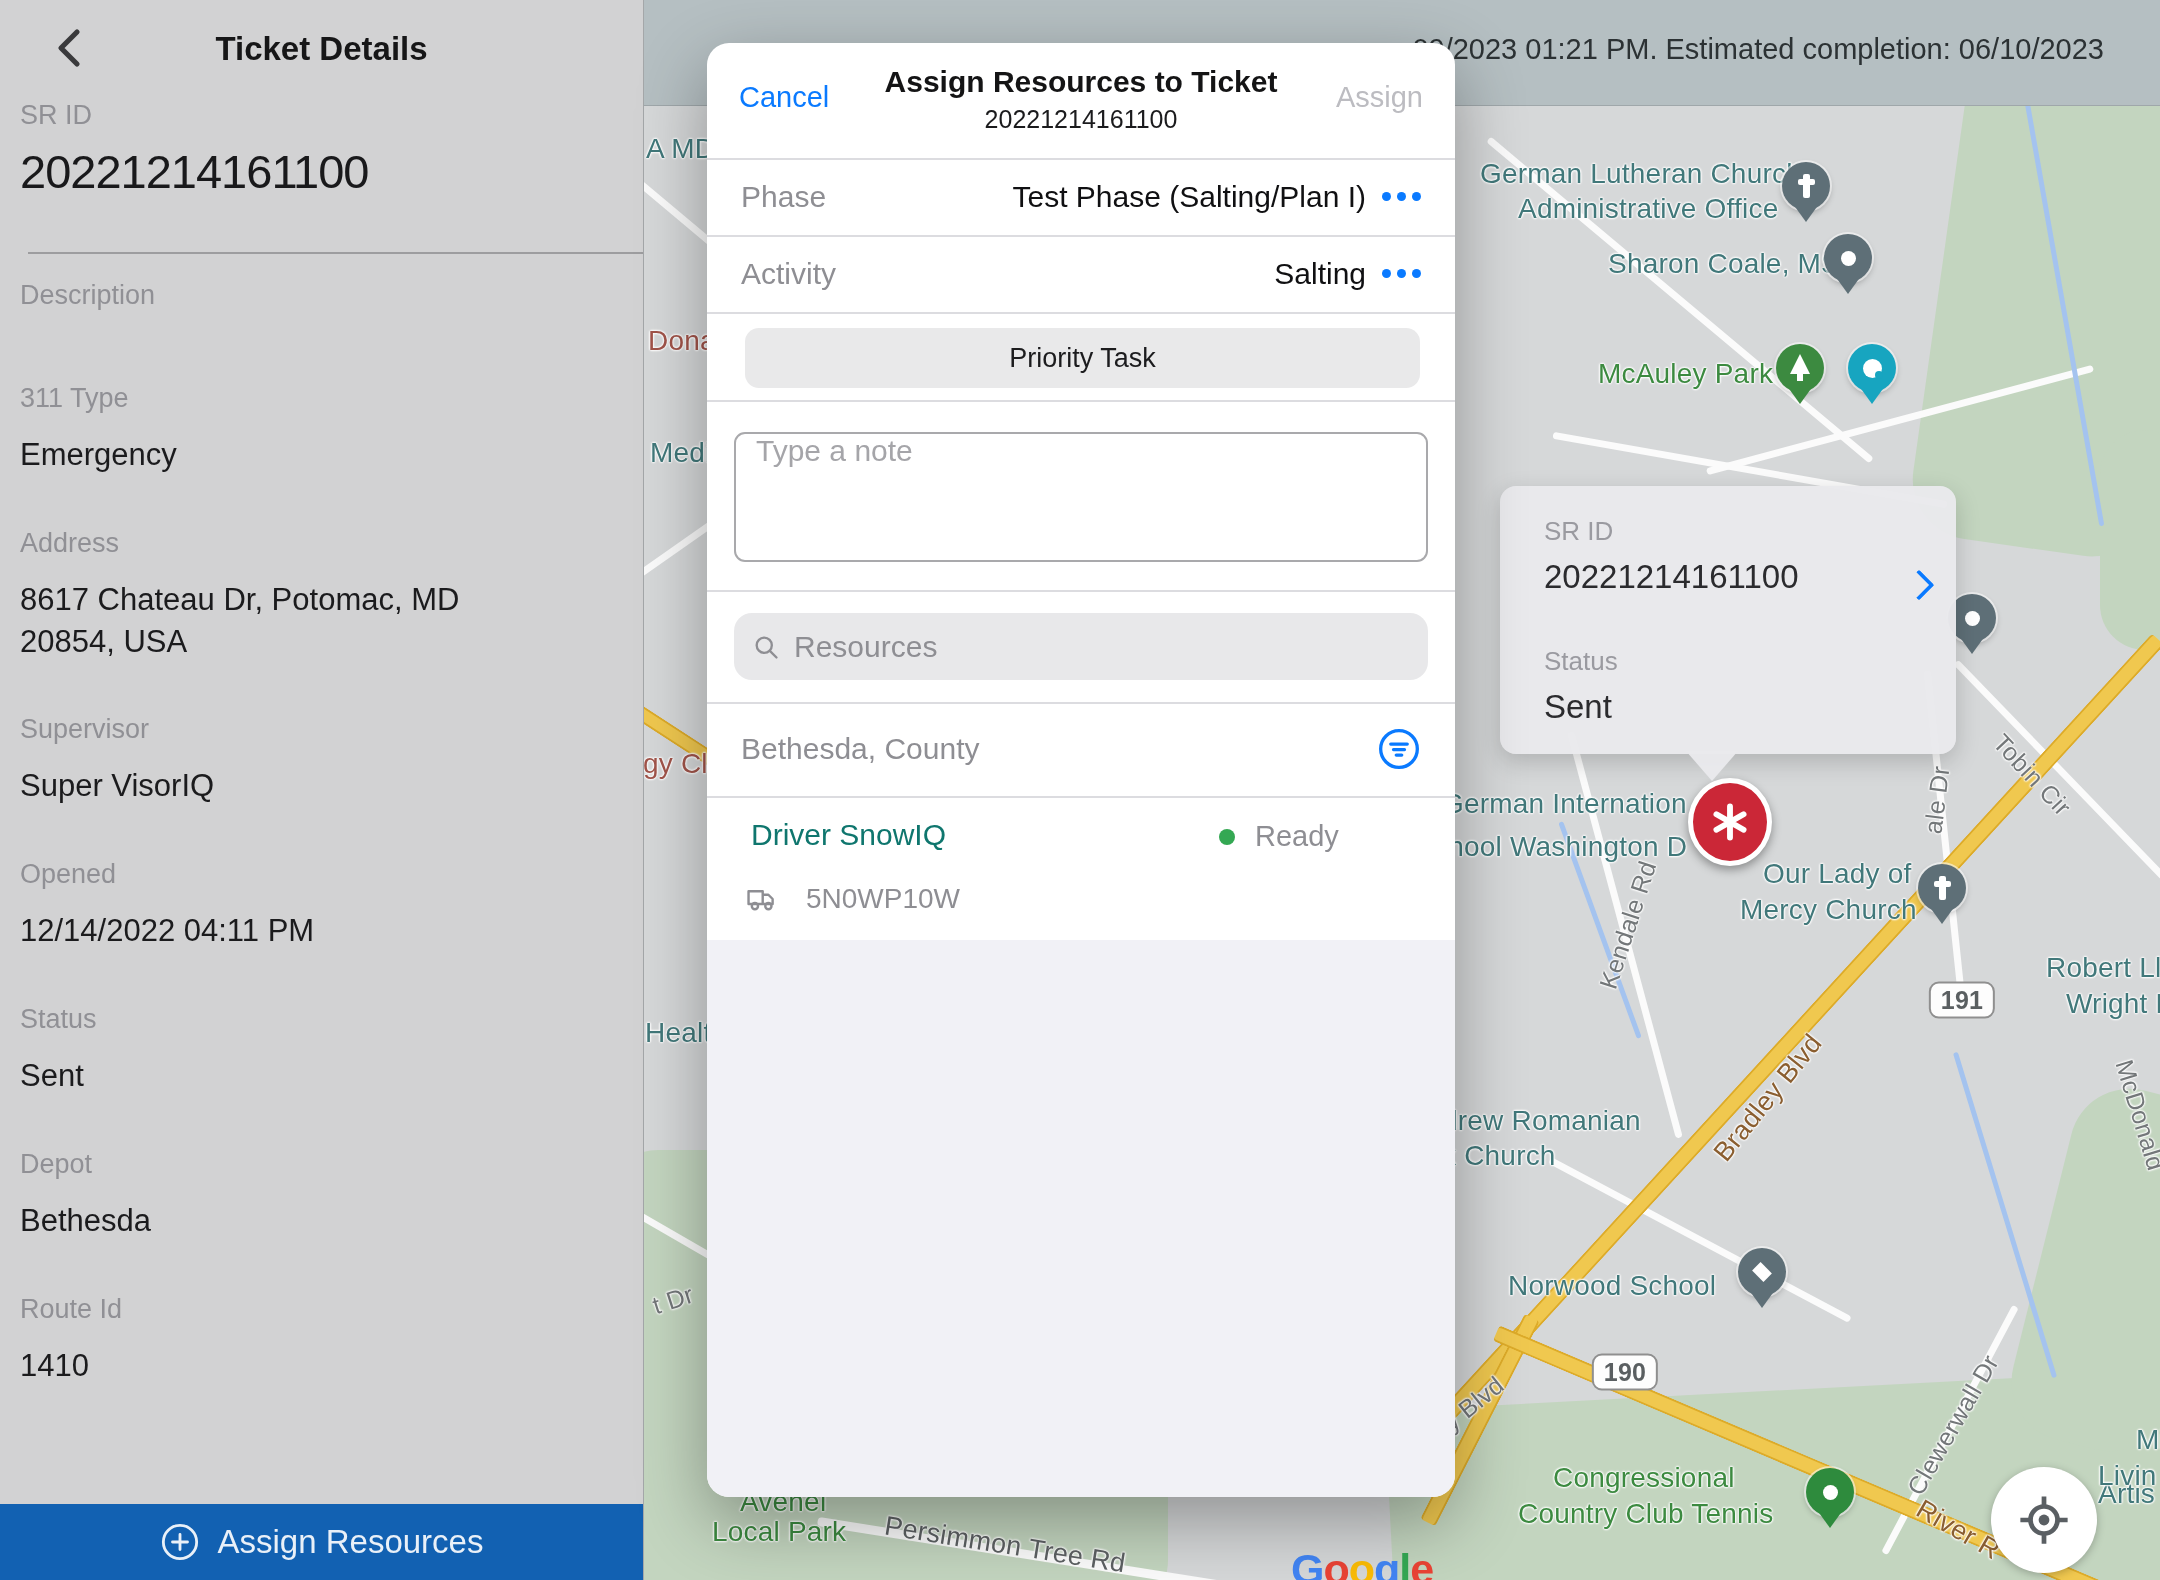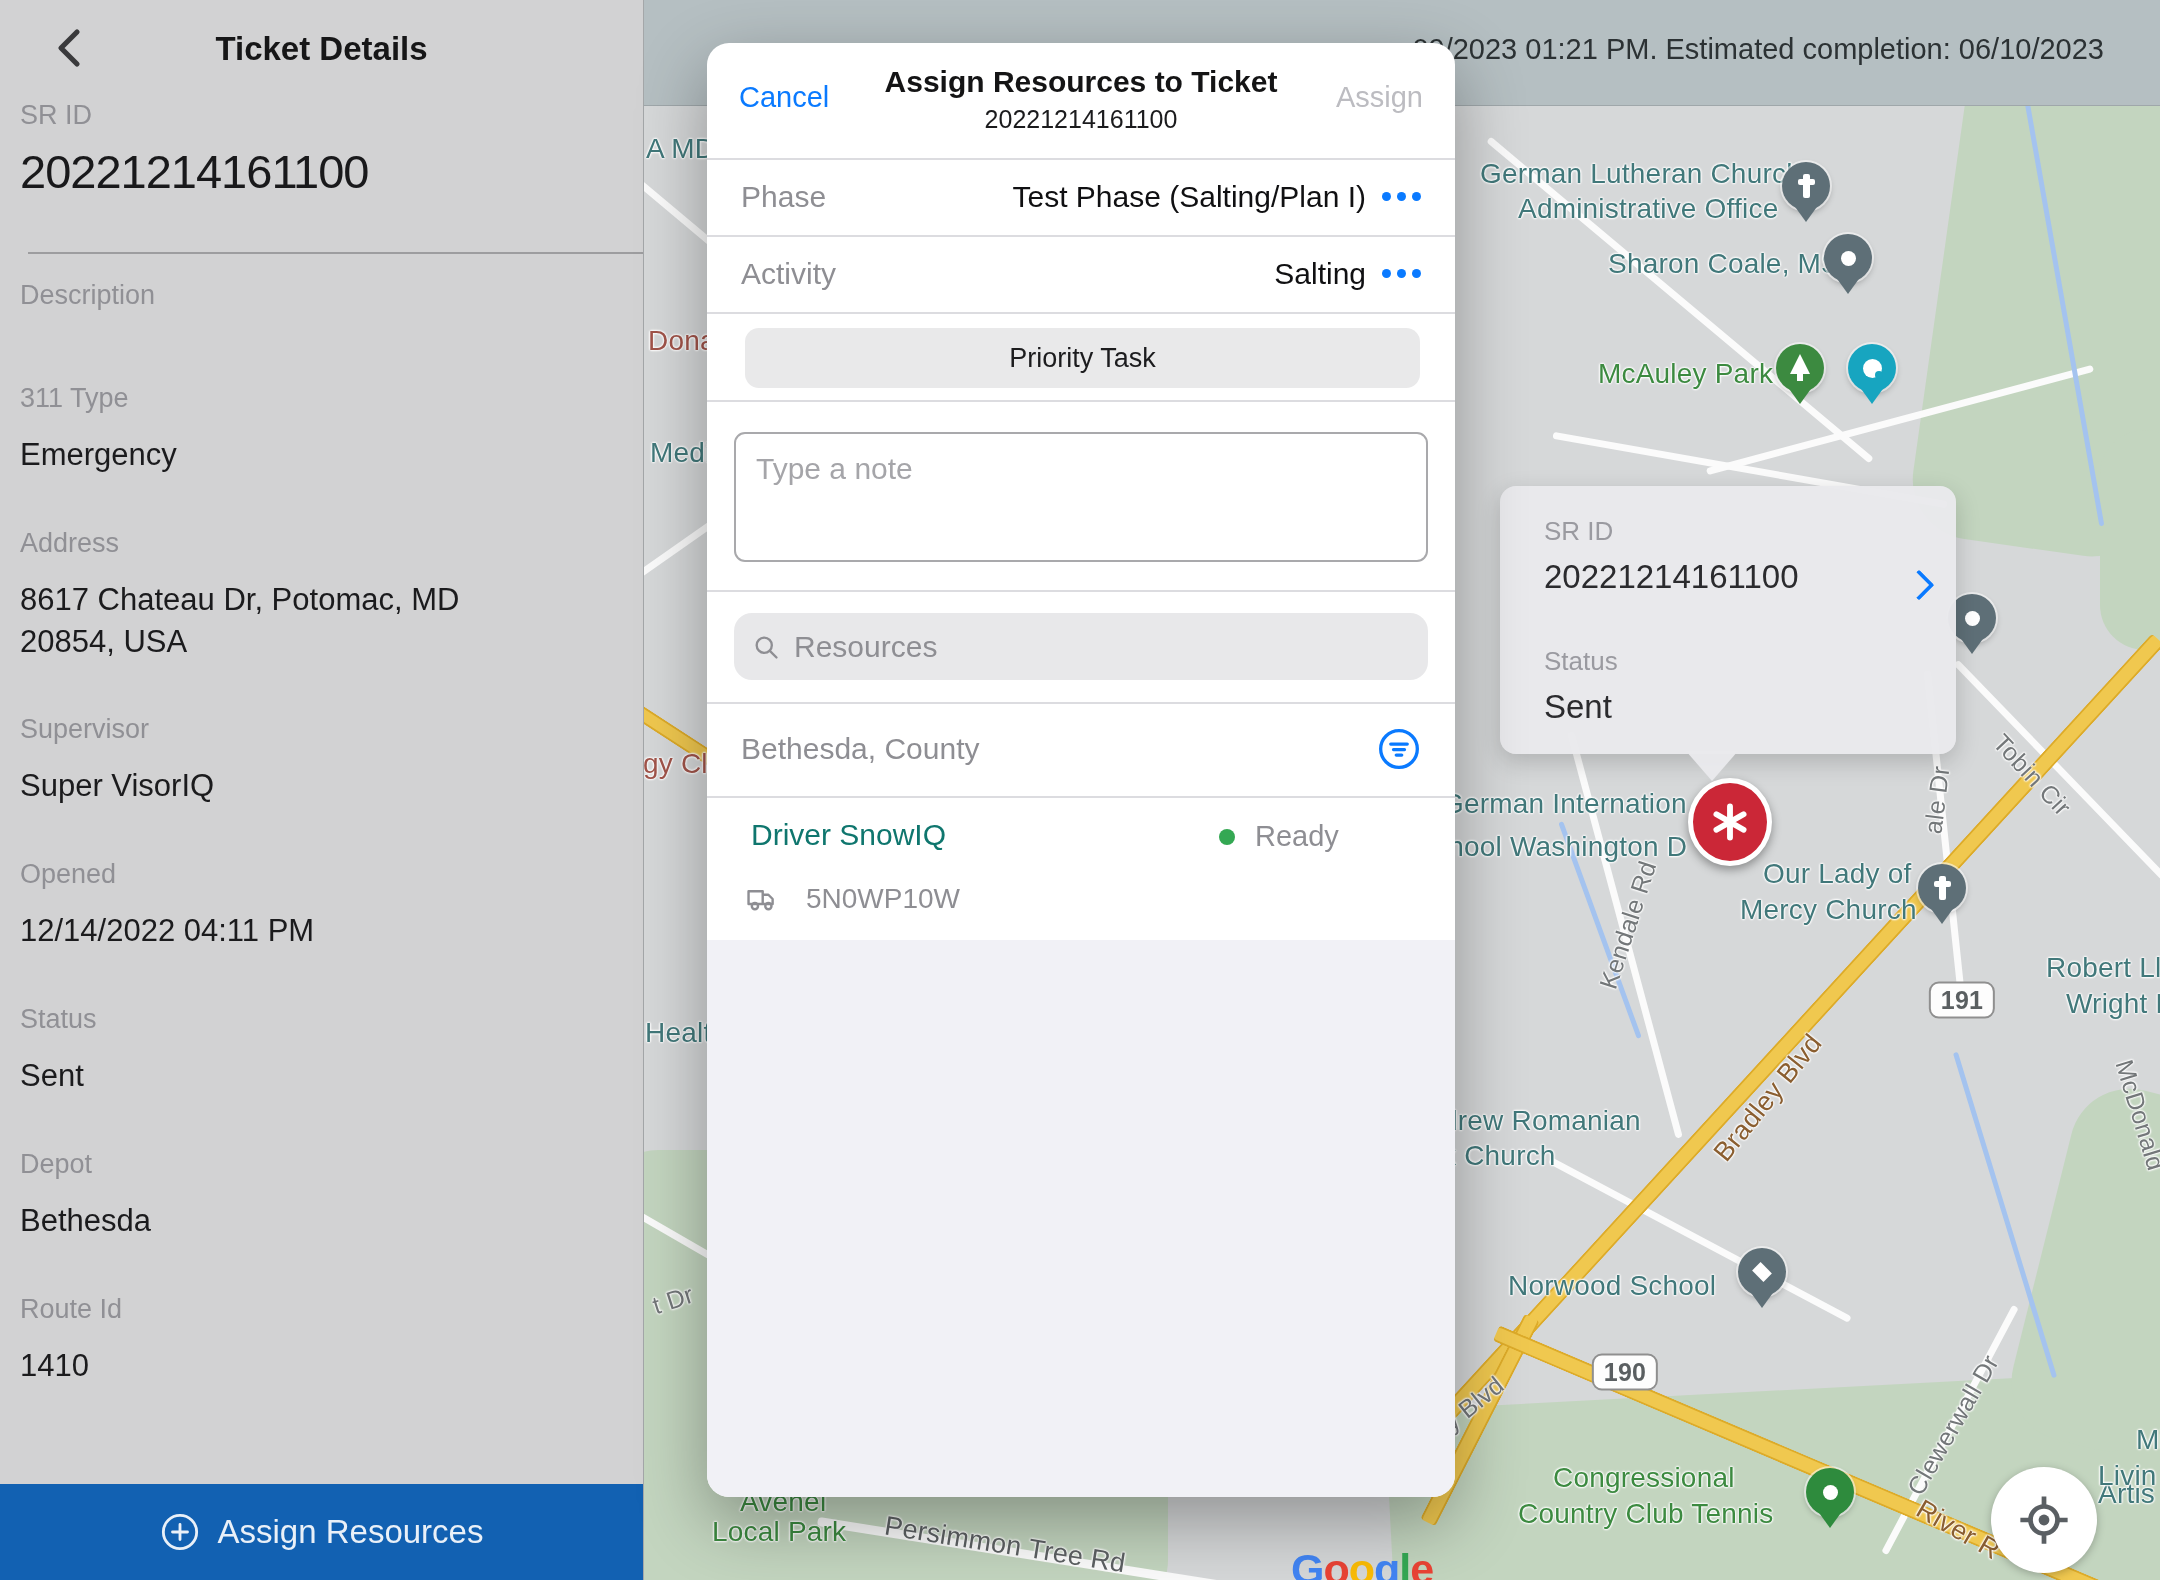--- a/index.html
+++ b/index.html
@@ -53,21 +53,21 @@
   .panel{position:absolute;left:0;top:0;width:643px;height:1580px;background:#d2d2d3;z-index:40;
        border-right:1px solid #a4a7a9;}
   .panel-header{position:absolute;left:0;top:0;width:100%;height:100px;}
   .back{position:absolute;left:46px;top:24px;width:48px;height:48px;}
   .panel-title{position:absolute;left:0;right:0;top:30px;text-align:center;font-size:33px;font-weight:700;color:#161617;}
   .fld-label{font-size:27px;color:#909095;}
   .fld-value{font-size:31px;color:#1b1b1d;margin-top:20px;line-height:42px;}
   .fld{position:absolute;left:20px;right:20px;}
   .sr-big{font-size:47px;letter-spacing:-1px;margin-top:20px;color:#19191b;}
   .panel-div{position:absolute;left:28px;right:0;top:252px;height:1.5px;background:#9d9d9f;}
-  .assign-btn{position:absolute;left:0;bottom:0;width:643px;height:96px;background:#1261b2;
+  .assign-btn{position:absolute;left:0;bottom:0;width:643px;height:76px;background:#1261b2;
        display:flex;align-items:center;justify-content:center;gap:18px;color:#e9f0f8;font-size:33px;z-index:41;}
   
   .modal{position:absolute;left:707px;top:43px;width:748px;height:1454px;background:#fff;border-radius:22px;
        box-shadow:0 24px 70px rgba(0,0,0,.33);z-index:50;}
   .hr{position:absolute;left:0;right:0;height:1.5px;background:#dcdce0;}
   .m-header{position:absolute;left:0;top:0;width:100%;height:115px;}
   .m-cancel{position:absolute;left:32px;top:38px;font-size:29px;color:#0a7aff;}
   .m-assign{position:absolute;right:32px;top:38px;font-size:29px;color:#bcbcc1;}
   .m-title{position:absolute;left:0;right:0;top:22px;text-align:center;font-size:30px;font-weight:700;color:#141415;}
   .m-sub{position:absolute;left:0;right:0;top:62px;text-align:center;font-size:25px;color:#1b1b1d;}
@@ -75,21 +75,21 @@
   .m-row .rl{font-size:30px;color:#8e8e93;}
   .m-row .rv{margin-left:auto;font-size:30px;color:#101012;}
   .dots{display:flex;gap:6px;margin-left:16px;}
   .dots i{width:9px;height:9px;border-radius:50%;background:#0a7aff;}
   .m-seg{position:absolute;left:38px;right:35px;top:285px;height:60px;background:#e9e9ea;border-radius:14px;
        display:flex;padding:3px;box-sizing:border-box;}
   .seg{flex:1;display:flex;align-items:center;justify-content:center;font-size:27px;color:#1c1c1e;border-radius:11px;}
   .seg.sel{background:#fff;font-weight:600;box-shadow:0 2px 7px rgba(0,0,0,.16);}
   .m-note{position:absolute;left:27px;right:27px;top:389px;height:130px;}
   .m-note textarea{width:100%;height:100%;box-sizing:border-box;border:2px solid #a9a9ac;border-radius:11px;
-       resize:none;font-family:"Liberation Sans",sans-serif;font-size:30px;padding:18px 20px;color:#1b1b1d;background:#fff;}
+       resize:none;font-family:"Liberation Sans",sans-serif;font-size:30px;padding:0 20px;color:#1b1b1d;background:#fff;}
   .m-note textarea::placeholder{color:#a5a5a9;}
   .m-search{position:absolute;left:27px;right:27px;top:570px;height:67px;background:#e8e8ea;border-radius:18px;
        display:flex;align-items:center;padding:0 18px;box-sizing:border-box;gap:12px;}
   .m-search input{border:none;outline:none;background:transparent;font-size:30px;color:#1b1b1d;flex:1;
        font-family:"Liberation Sans",sans-serif;}
   .m-search input::placeholder{color:#8e8e93;}
   .m-group{position:absolute;left:0;right:0;top:659px;height:94px;display:flex;align-items:center;padding:0 34px;box-sizing:border-box;}
   .m-group .gl{font-size:30px;color:#8e8e93;}
   .m-driver{position:absolute;left:0;right:0;top:753px;height:144px;}
   .drv-name{position:absolute;left:44px;top:22px;font-size:30px;font-weight:500;color:#0f766e;}

